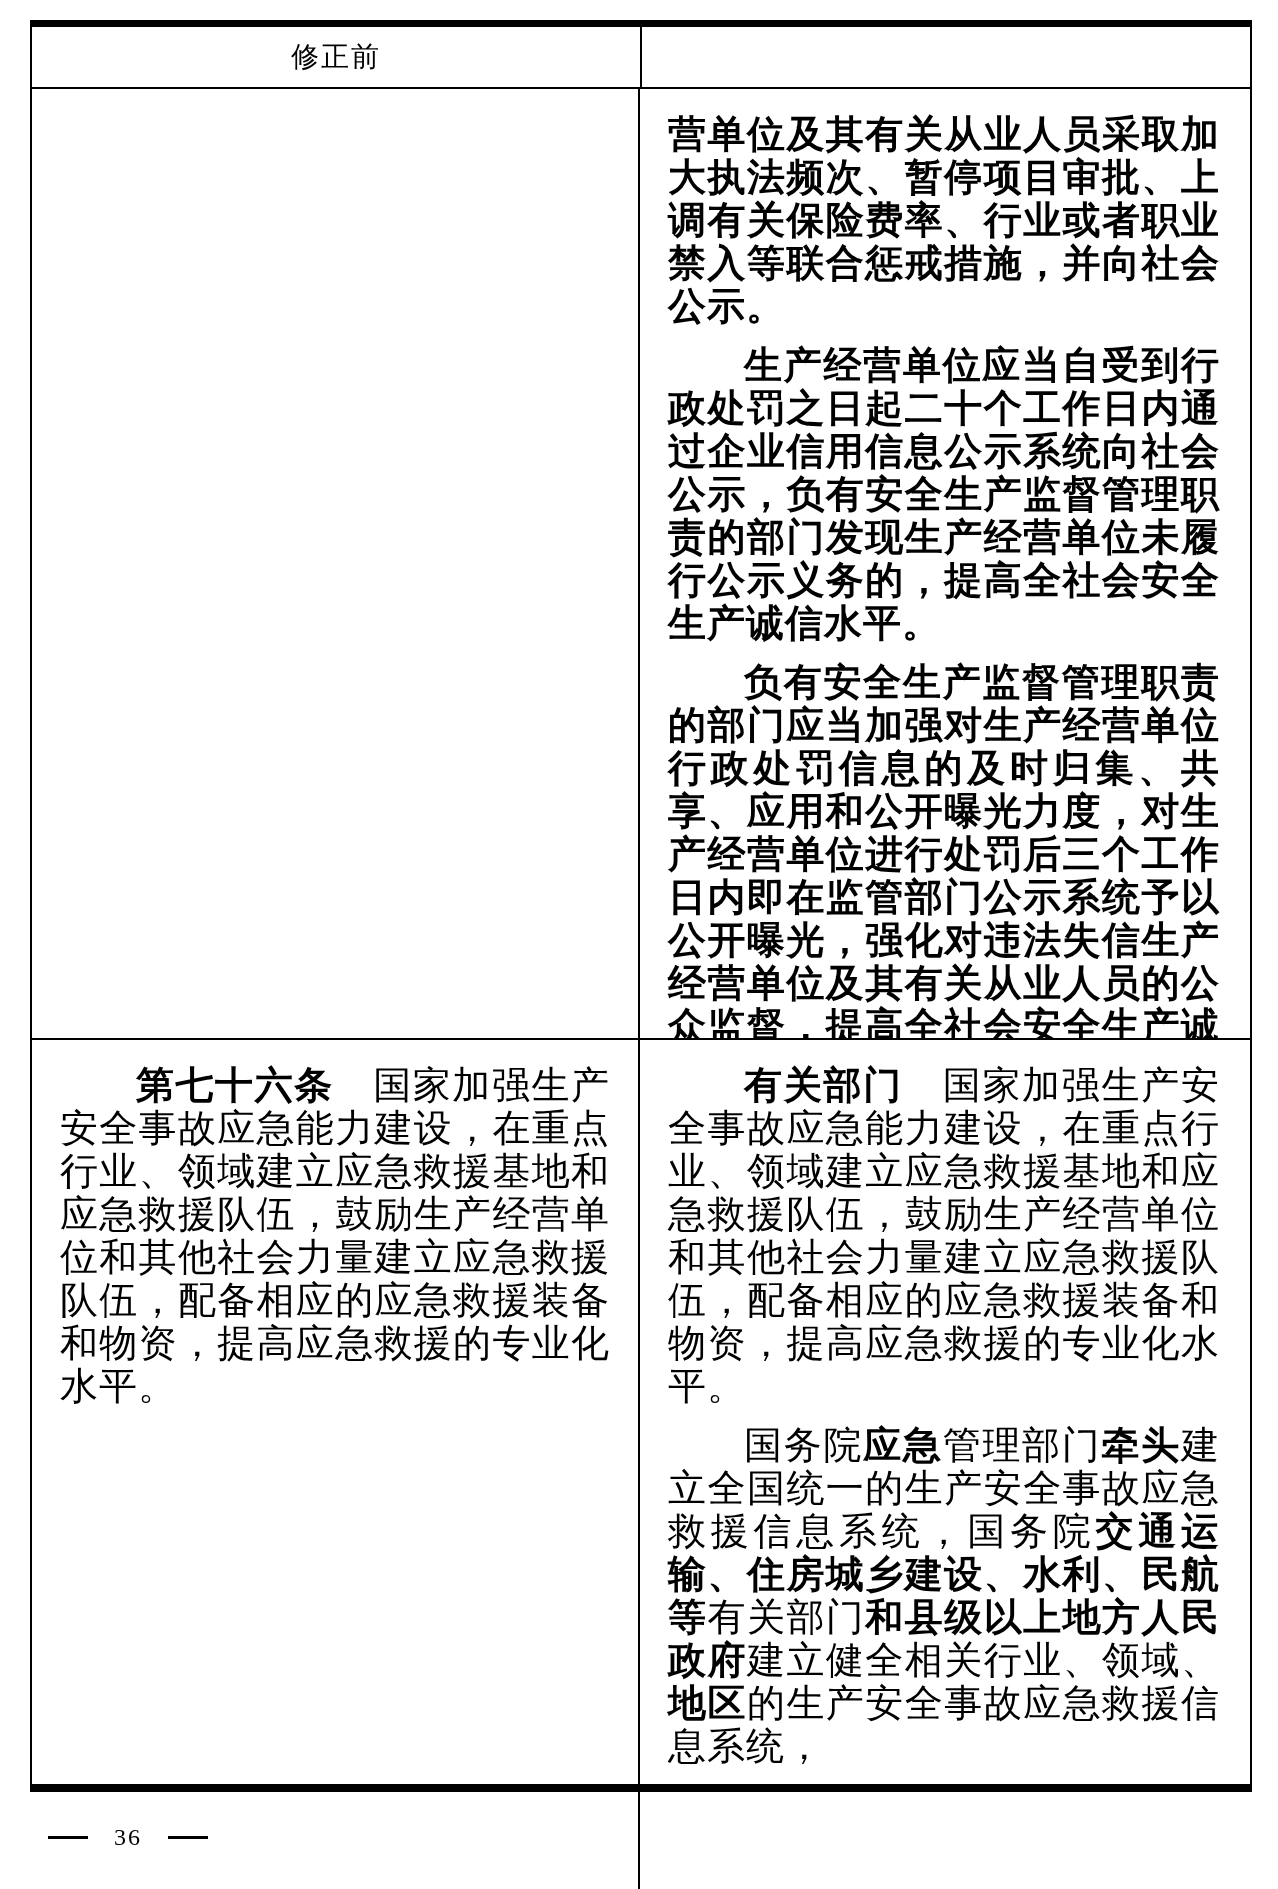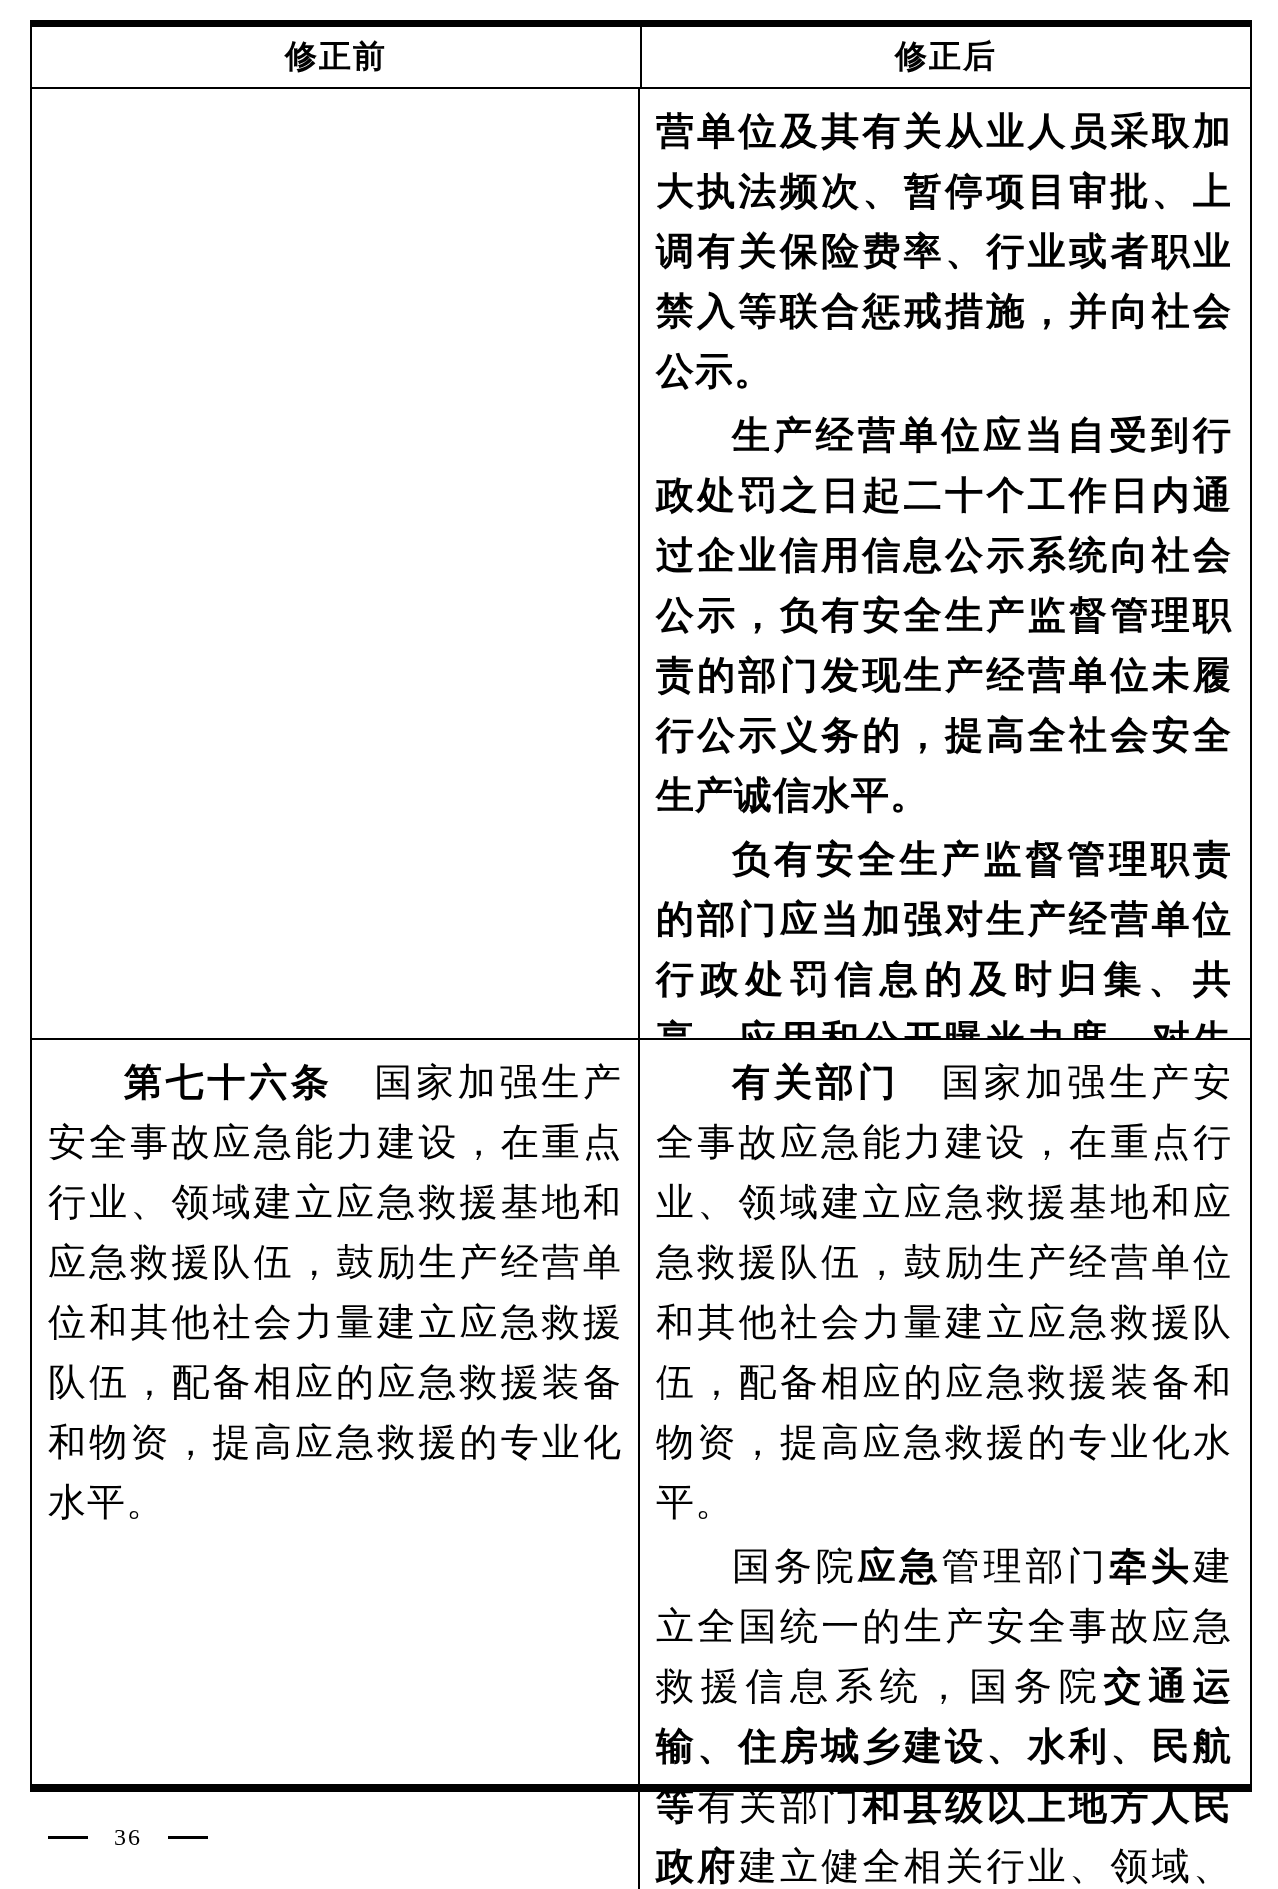--- a/index.html
+++ b/index.html
@@ -31,45 +31,45 @@
     display: flex;
     height: 60px;
     border-bottom: 2px solid #000;
   }
   .header-cell {
     flex: 0 0 608px;
     display: flex;
     align-items: center;
     justify-content: center;
     font-family: "Liberation Sans", "DejaVu Sans", sans-serif;
-    font-weight: 700;
-    font-size: 32px;
+    font-weight: 400;
+    font-size: 28px;
     letter-spacing: 2px;
   }
   .header-cell.first {
     border-right: 2px solid #000;
   }
   .body-row {
     display: flex;
   }
   .body-row.row-0 { height: 949px; border-bottom: 2px solid #000; }
   .body-row.row-1 { height: 916px; }
   .cell {
     flex: 0 0 608px;
     box-sizing: border-box;
     padding: 8px 12px 0 12px;
     overflow: hidden;
   }
   .cell.first {
     border-right: 2px solid #000;
   }
   .para {
-    margin: 4px;
+    margin: 16px;
     font-size: 38px;
-    line-height: 60px;
+    line-height: 43px;
     letter-spacing: 1px;
     text-align: justify;
     font-family: "Liberation Serif", "DejaVu Serif", serif;
     font-weight: 400;
   }
   .para.indent {
     text-indent: 2em;
   }
   .run.bold {
     font-family: "Liberation Sans", "DejaVu Sans", sans-serif;
@@ -93,21 +93,20 @@
     font-family: "Liberation Serif", "DejaVu Serif", serif;
     letter-spacing: 2px;
   }
 </style>
 </head>
 <body>
 
 <div class="comparison-table">
   <div class="header-row">
     <div class="header-cell first">修正前</div>
-    <div class="header-cell">修正后</div>
   </div>
 
   <div class="body-row row-0">
     <div class="cell first"></div>
     <div class="cell">
         <p class="para"><span class="run bold">营单位及其有关从业人员采取加大执法频次、暂停项目审批、上调有关保险费率、行业或者职业禁入等联合惩戒措施，并向社会公示。</span></p>
         <p class="para indent"><span class="run bold">生产经营单位应当自受到行政处罚之日起二十个工作日内通过企业信用信息公示系统向社会公示，负有安全生产监督管理职责的部门发现生产经营单位未履行公示义务的，提高全社会安全生产诚信水平。</span></p>
         <p class="para indent"><span class="run bold">负有安全生产监督管理职责的部门应当加强对生产经营单位行政处罚信息的及时归集、共享、应用和公开曝光力度，对生产经营单位进行处罚后三个工作日内即在监管部门公示系统予以公开曝光，强化对违法失信生产经营单位及其有关从业人员的公众监督，提高全社会安全生产诚信水平。</span></p>
       </div>
   </div>

